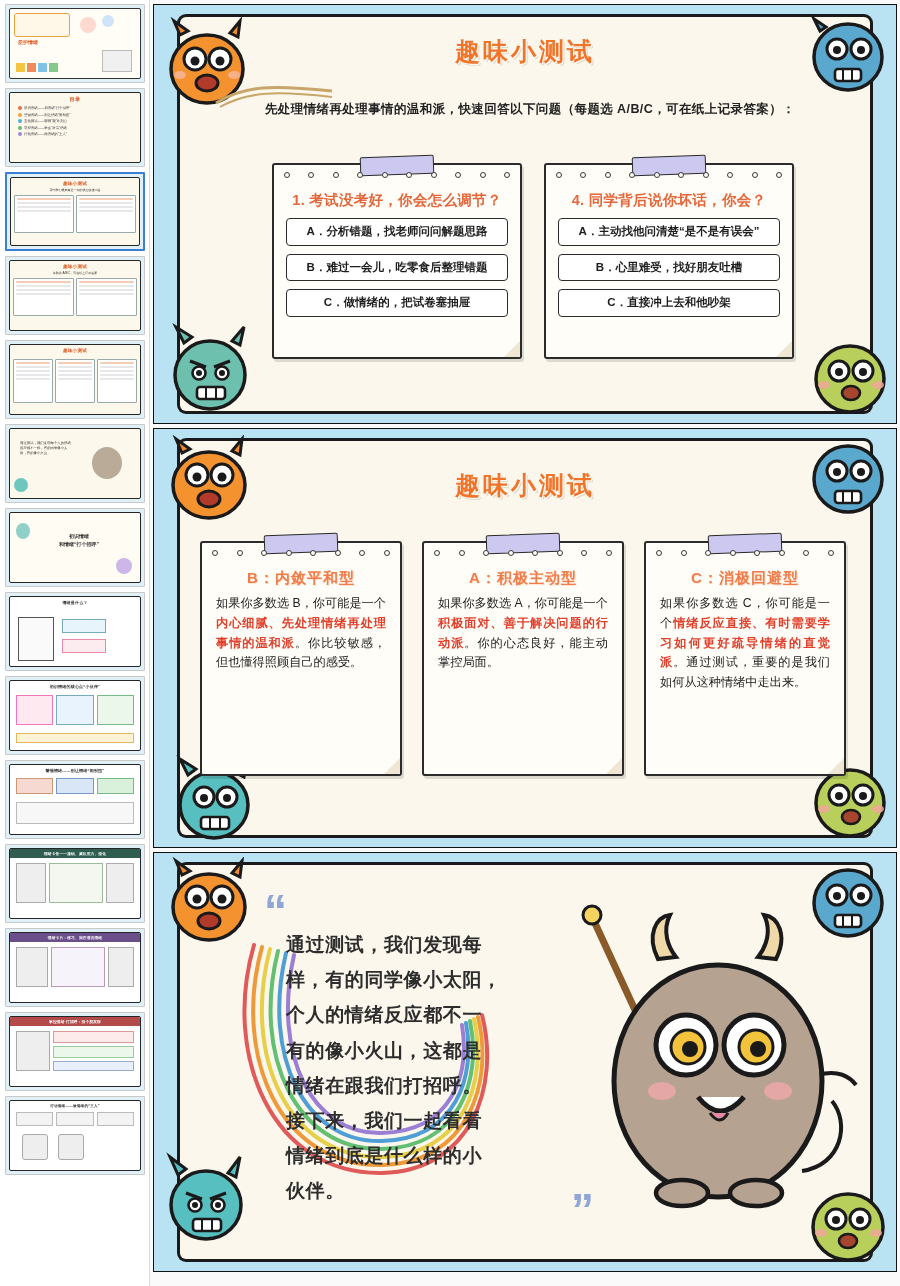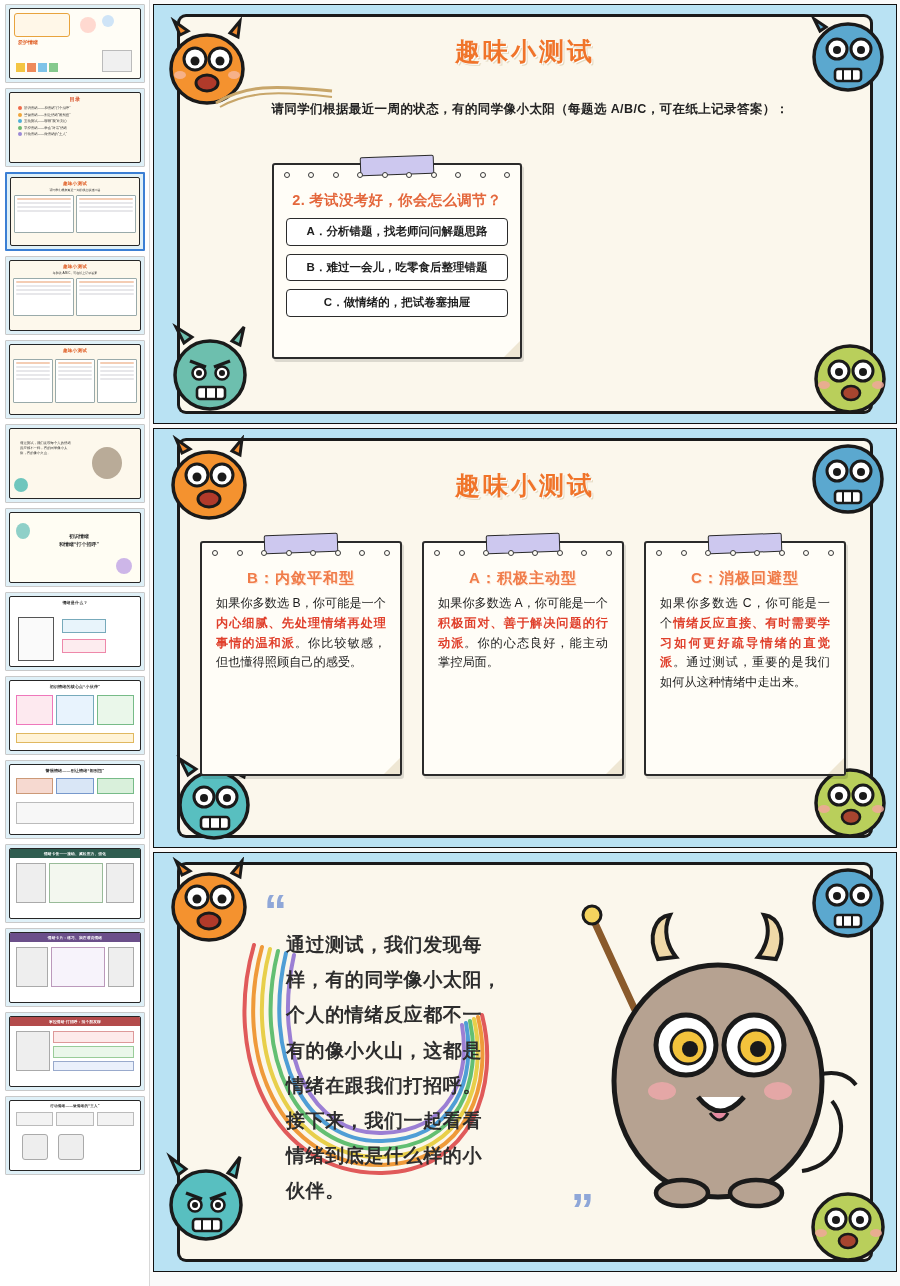--- a/index.html
+++ b/index.html
@@ -560,47 +560,69 @@
           <ellipse cx="76" cy="56" rx="6" ry="4" fill="#f0a79a" opacity=".85"></ellipse>
         </svg>
       </div>
 
       <svg class="rope" viewBox="0 0 120 26">
         <path d="M2 20 C30 2 60 2 118 8" stroke="#c8a66a" stroke-width="3" fill="none"></path>
         <path d="M6 24 C34 8 64 8 118 14" stroke="#c8a66a" stroke-width="2" fill="none"></path>
       </svg>
 
       <div class="slide-title">趣味小测试</div>
-      <div class="slide-sub">请同学们根据最近一周的状态，有的同学像小太阳（每题选 A/B/C，可在纸上记录答案）：</div>
+      <div class="slide-sub">先处理情绪再处理事情的温和派，快速回答以下问题（每题选 A/B/C，可在纸上记录答案）：</div>
 
       <div class="notes" style="left:118px; top:158px;">
 
         <div class="note" style="width:250px;height:196px">
           <div class="tape"></div>
           <div class="rings">
               <i></i>
               <i></i>
               <i></i>
               <i></i>
               <i></i>
               <i></i>
               <i></i>
               <i></i>
               <i></i>
               <i></i>
             </div>
-          <div class="note-q">2. 考试没考好，你会怎么调节？</div>
+          <div class="note-q">1. 考试没考好，你会怎么调节？</div>
           <div class="opts">
             <div class="opt">A．分析错题，找老师问问解题思路</div>
             <div class="opt">B．难过一会儿，吃零食后整理错题</div>
             <div class="opt">C．做情绪的，把试卷塞抽屉</div>
           </div>
           <div class="corner"></div>
         </div>
 
+        <div class="note" style="width:250px;height:196px">
+          <div class="tape"></div>
+          <div class="rings">
+              <i></i>
+              <i></i>
+              <i></i>
+              <i></i>
+              <i></i>
+              <i></i>
+              <i></i>
+              <i></i>
+              <i></i>
+              <i></i>
+            </div>
+          <div class="note-q">4. 同学背后说你坏话，你会？</div>
+          <div class="opts">
+            <div class="opt">A．主动找他问清楚“是不是有误会”</div>
+            <div class="opt">B．心里难受，找好朋友吐槽</div>
+            <div class="opt">C．直接冲上去和他吵架</div>
+          </div>
+          <div class="corner"></div>
+        </div>
       </div>
     </div>
 
     <div class="slide">
       <div class="paper"></div>
 
       <div class="mon" style="left:8px;top:6px">
         <svg width="96" height="92" viewBox="0 0 96 92">
           <path d="M20 18 L14 4 L28 14 Z" fill="#f08a2e" stroke="#1a1a1a" stroke-width="3"></path>
           <path d="M70 16 L80 4 L78 20 Z" fill="#f08a2e" stroke="#1a1a1a" stroke-width="3"></path>

